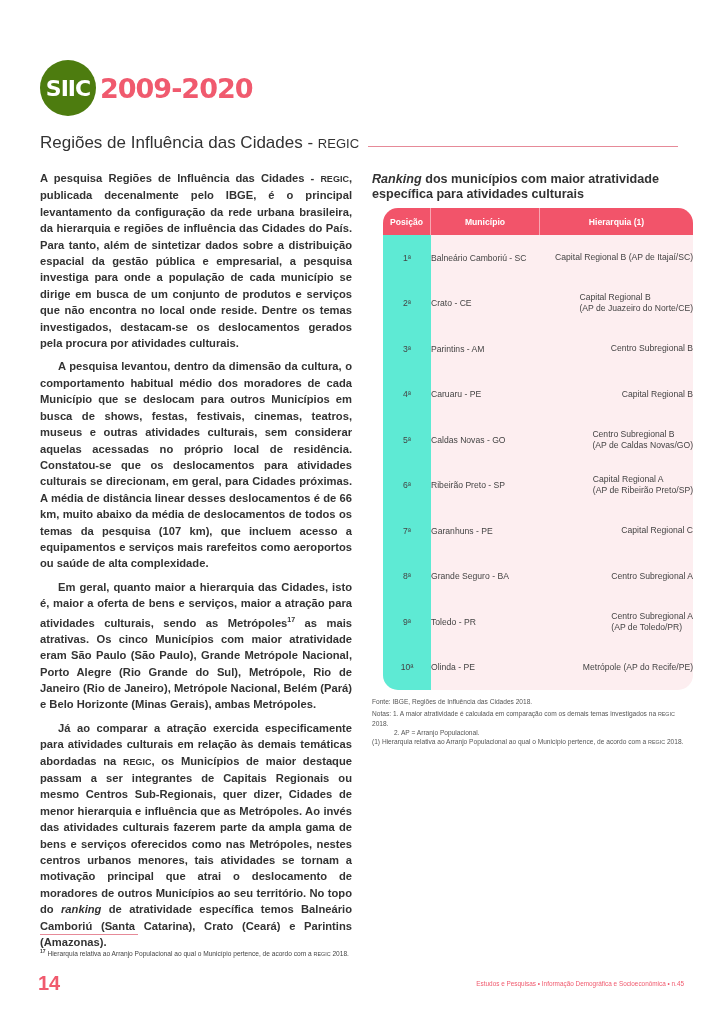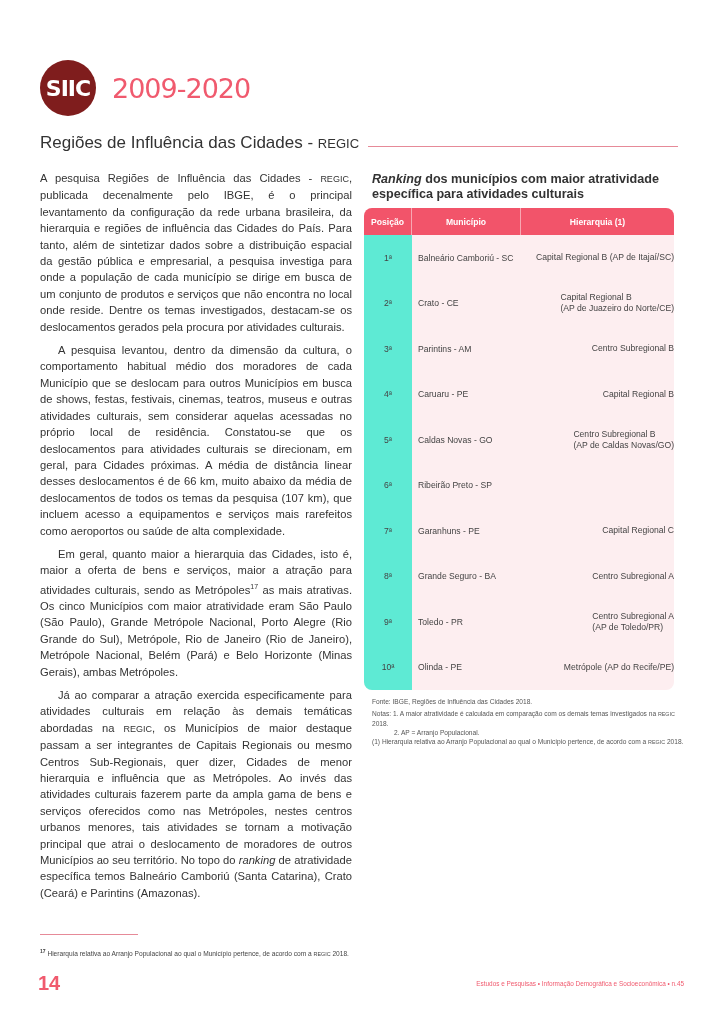--- a/index.html
+++ b/index.html
@@ -1,52 +1,52 @@
 <!DOCTYPE html>
 <html><head>
 <meta charset="utf-8">
 <style>
   html, body { margin: 0; padding: 0; background: #ffffff; }
   body { width: 724px; height: 1024px; position: relative; overflow: hidden;
          font-family: "Liberation Sans", sans-serif; color: #333; }
 
   .logo { position: absolute; left: 40px; top: 60px; height: 56px; display: flex; align-items: center; }
-  .logo-circle { width: 56px; height: 56px; border-radius: 50%; background: #7f1d1d;
+  .logo-circle { width: 56px; height: 56px; border-radius: 50%; background: #4d7c0f;
                  display: flex; align-items: center; justify-content: center;
                  color: #fff; font-family: "DejaVu Sans", sans-serif; font-weight: bold;
                  font-size: 22px; letter-spacing: -1px; }
-  .logo-years { margin-left: 16px; color: #f05a6e; font-family: "DejaVu Sans", sans-serif;
-                font-weight: normal; font-size: 27px; letter-spacing: -1px; }
+  .logo-years { margin-left: 4px; color: #f05a6e; font-family: "DejaVu Sans", sans-serif;
+                font-weight: bold; font-size: 27px; letter-spacing: -1px; }
 
   .section-title { position: absolute; left: 40px; top: 133px; font-size: 17px; font-weight: normal;
                    color: #333; white-space: nowrap; }
   .section-title .sc { font-size: 13px; }
   .title-rule { position: absolute; left: 368px; top: 146px; width: 310px; height: 1px; background: #e68a98; }
 
   .body-col { position: absolute; left: 40px; top: 170px; width: 312px; font-size: 11.2px;
-              line-height: 16.4px; color: #333; text-align: justify; hyphens: auto; }
+              line-height: 16.4px; color: #333; text-align: justify; hyphens: auto; font-weight: bold; }
   .body-col p { margin: 0 0 7px 0; text-indent: 18px; }
   .body-col p:first-child { text-indent: 0; }
   .body-col sup { font-size: 7px; }
   .body-col .sc { font-size: 9px; }
 
   .table-title { position: absolute; left: 372px; top: 172px; width: 310px; font-size: 12.6px;
                  font-weight: bold; color: #333; line-height: 15px; }
   .table-title i { font-style: italic; }
 
-  .rank-table { position: absolute; left: 364px; top: 208px; width: 310px; border-radius: 8px;
+  .rank-table { position: absolute; left: 383px; top: 208px; width: 310px; border-radius: 15px;
                 overflow: hidden; background: #fdeef0; }
   .thead { display: flex; background: #f2546a; height: 27px; color: #fff; font-size: 8.6px; font-weight: bold; }
   .thead div { display: flex; align-items: center; justify-content: center; }
   .thead .c1 { width: 47px; border-right: 1px solid #f8a7b2; }
   .thead .c2 { width: 108px; border-right: 1px solid #f8a7b2; }
   .thead .c3 { flex: 1; }
   .trow { display: flex; height: 45.5px; font-size: 8.6px; color: #444; }
   .trow .c1 { width: 48px; background: #5eead4; display: flex; align-items: center; justify-content: center; }
-  .trow .c2 { width: 108px; padding-left: 6px; display: flex; align-items: center; }
+  .trow .c2 { width: 108px; display: flex; align-items: center; }
   .trow .c3 { flex: 1; padding-left: 4px; display: flex; align-items: center; line-height: 11px; justify-content: flex-end; }
   .trow .c3 span { white-space: pre-line; }
 
   .notes { position: absolute; left: 372px; top: 697px; width: 312px; font-size: 6.6px; color: #555; line-height: 9px; }
   .notes div { margin: 0; }
   .notes .indent { padding-left: 22px; }
   .notes .sc { font-size: 5.4px; }
 
   .fn-rule { position: absolute; left: 40px; top: 934px; width: 98px; height: 1px; background: #e68a98; }
   .footnote { position: absolute; left: 40px; top: 948px; font-size: 6.6px; color: #444; white-space: nowrap; }
@@ -116,20 +116,24 @@
         <div class="c1">5ª</div>
         <div class="c2">Caldas Novas - GO</div>
         <div class="c3">
           <span>Centro Subregional B
 (AP de Caldas Novas/GO)</span>
         </div>
       </div>
       <div class="trow">
         <div class="c1">6ª</div>
         <div class="c2">Ribeirão Preto - SP</div>
+        <div class="c3">
+          <span>Capital Regional A
+(AP de Ribeirão Preto/SP)</span>
+        </div>
       </div>
       <div class="trow">
         <div class="c1">7ª</div>
         <div class="c2">Garanhuns - PE</div>
         <div class="c3">
           <span>Capital Regional C</span>
         </div>
       </div>
       <div class="trow">
         <div class="c1">8ª</div>

